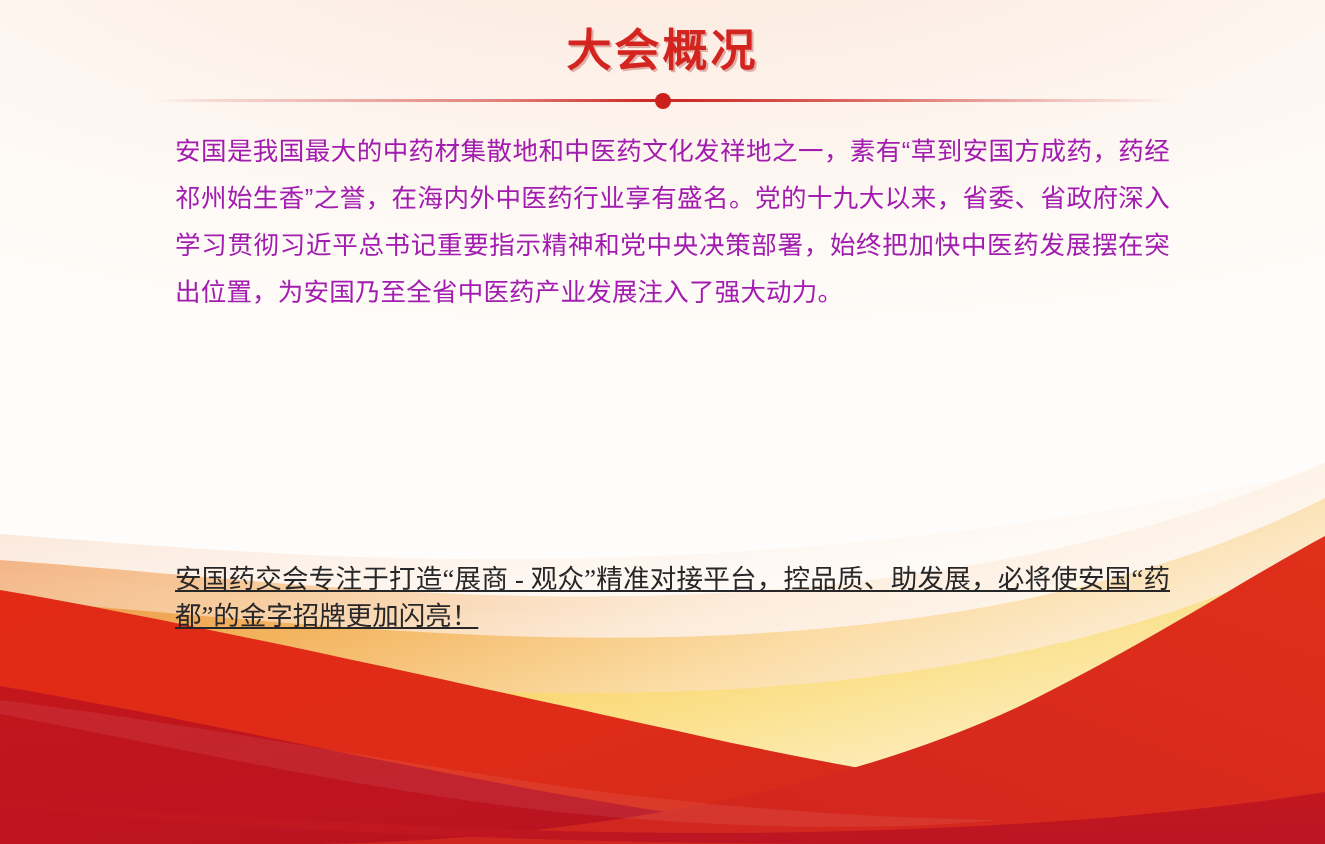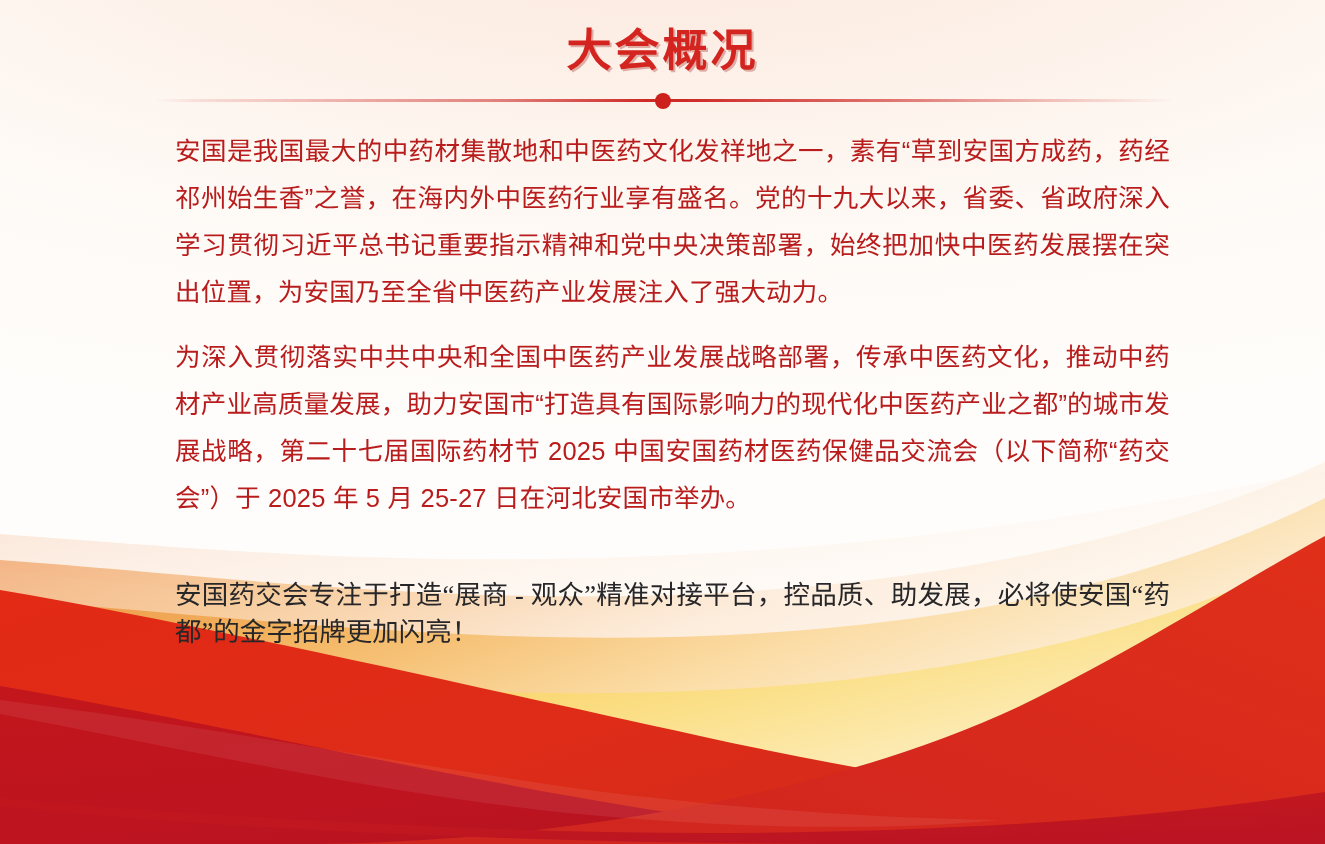--- a/index.html
+++ b/index.html
@@ -86,21 +86,21 @@
 
   
   #content {
     position: absolute;
     left: 175px;
     top: 128px;
     width: 995px;
   }
   .para {
     margin: 0;
-    color: #b91c1c;
+    color: #a21caf;
     text-align: justify;
     text-justify: inter-ideograph;
   }
   .para-sans {
     font-family: "Liberation Sans", "DejaVu Sans", sans-serif;
     font-size: 25.5px;
     line-height: 47px;
     letter-spacing: 0.2px;
   }
   .para-sans + .para-sans { margin-top: 18px; }
@@ -121,21 +121,21 @@
   }
   .para-serif {
     font-family: "Liberation Serif", "DejaVu Serif", serif;
     font-size: 26.5px;
     line-height: 37px;
     color: #272628;
     margin: 0;
     text-align: justify;
     text-justify: inter-ideograph;
   }
-  .para-serif.block-gap { margin-top: 21px; }
+  .para-serif.block-gap { margin-top: 5px; text-decoration: underline; }
 </style>
 </head>
 <body>
 
 <div id="page">
 
   <div id="bg-top"></div>
 
   <div id="bg-waves">
     <svg width="1325" height="844" viewBox="0 0 1325 844" preserveAspectRatio="none">
@@ -222,20 +222,19 @@
   </div>
 
   <div id="header">
     <div id="page-title">大会概况</div>
     <div id="divider"></div>
     <div id="divider-dot"></div>
   </div>
 
   <div id="content">
     <p class="para para-sans">安国是我国最大的中药材集散地和中医药文化发祥地之一，素有“草到安国方成药，药经祁州始生香”之誉，在海内外中医药行业享有盛名。党的十九大以来，省委、省政府深入学习贯彻习近平总书记重要指示精神和党中央决策部署，始终把加快中医药发展摆在突出位置，为安国乃至全省中医药产业发展注入了强大动力。</p>
-    <p class="para para-sans">为深入贯彻落实中共中央和全国中医药产业发展战略部署，传承中医药文化，推动中药材产业高质量发展，助力安国市“打造具有国际影响力的现代化中医药产业之都”的城市发展战略，第二十七届国际药材节 2025 中国安国药材医药保健品交流会（以下简称“药交会”）于 2025 年 5 月 25-27 日在河北安国市举办。</p>
   </div>
 
   <div id="para-3-wrap">
     <p class="para-serif block-gap">安国药交会专注于打造“展商 - 观众”精准对接平台，控品质、助发展，必将使安国“药都”的金字招牌更加闪亮！</p>
   </div>
 
 </div>
 
 </body></html>

